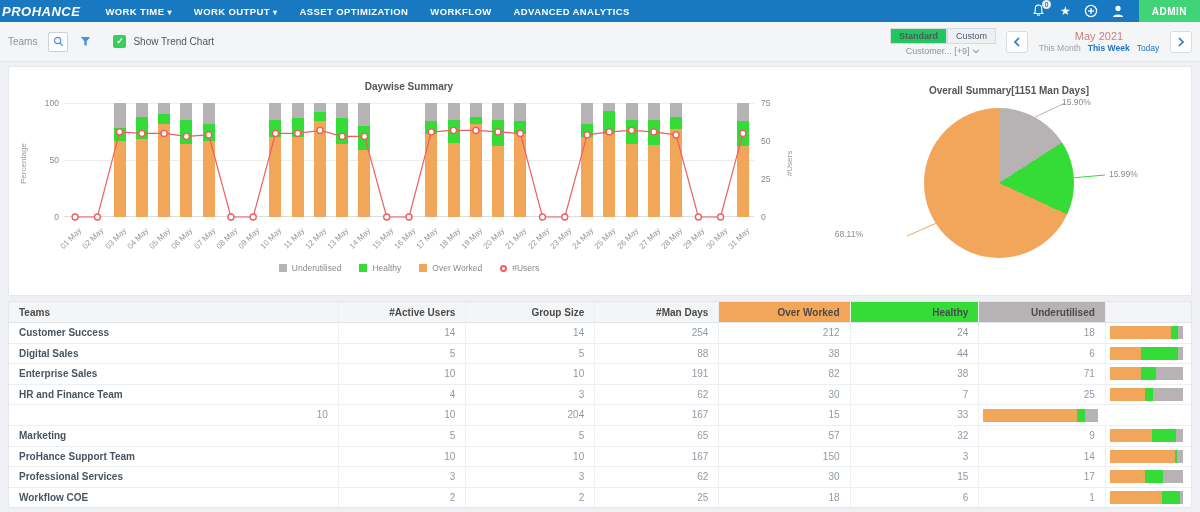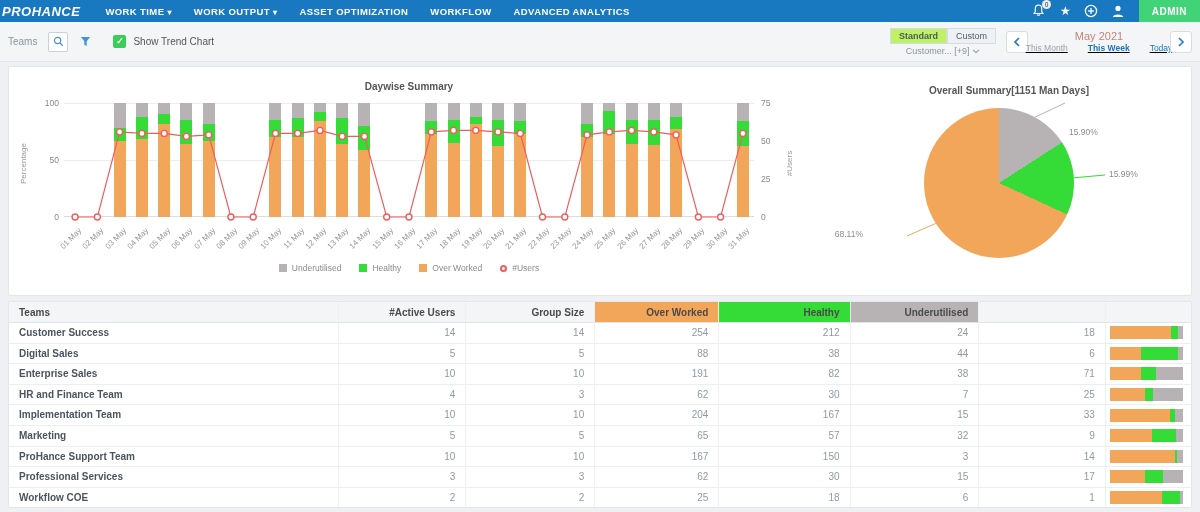--- a/index.html
+++ b/index.html
@@ -32,27 +32,27 @@
   .funnel { margin-left:12px; cursor:pointer; display:flex; }
   .chk-wrap { display:flex; align-items:center; margin-left:22px; cursor:pointer; }
   .chk { width:13px; height:13px; background:#3bcc5a; border-radius:2px; color:#fff; font-size:9px;
     font-weight:700; text-align:center; line-height:13px; }
   .chk-label { font-size:10px; color:#555; margin-left:7px; }
 
   .tb-right { margin-left:auto; display:flex; align-items:center; gap:10px; }
   .tabs-stack { display:flex; flex-direction:column; align-items:center; gap:2px; }
   .tabs { display:flex; }
   .tab { font-size:9px; color:#4e5a64; padding:2px 8px; background:#eef1f4; border:1px solid #d5dbe1; cursor:pointer; }
-  .tab.active { background:#bef264; font-weight:700; }
+  .tab.active { background:#22c55e; font-weight:700; }
   .filter-mini { font-size:9px; color:#8b949c; cursor:pointer; }
   .chev-btn { width:22px; height:22px; background:#fff; border:1px solid #d7dde3; border-radius:3px;
     display:flex; align-items:center; justify-content:center; cursor:pointer; }
   .date-block { width:122px; text-align:center; }
   .period { font-size:11px; color:#c2847a; }
-  .period-links { display:flex; justify-content:center; gap:20px; margin-top:1px;text-decoration:underline; }
+  .period-links { display:flex; justify-content:center; gap:7px; margin-top:1px; }
   .plink { font-size:8.5px; color:#9aa3ab; cursor:pointer; white-space:nowrap; }
   .plink.blue { color:#1b74c0; }
   .plink.active { color:#1b74c0; font-weight:700; }
 
   
   .card { position:absolute; background:#fff; border:1px solid #e3e6ea; border-radius:2px; }
   #charts-card { left:8px; top:66px; width:1184px; height:230px; }
   #table-card  { left:8px; top:301px; width:1184px; height:207px; overflow:hidden; }
 
   
@@ -344,31 +344,32 @@
       <div class="xlab" style="left: 697.871px; top: 159px;">31 May</div>
     </div>
   <div id="pie-block">
     <div class="chart-title">Overall Summary[1151 Man Days]</div>
     <div id="pie" style="background: conic-gradient(rgb(183, 179, 181) 0%, rgb(183, 179, 181) 15.9%, rgb(53, 219, 54) 15.9%, rgb(53, 219, 54) 31.89%, rgb(242, 166, 90) 31.89%, rgb(242, 166, 90) 100%);"></div>
     <svg id="pie-lines" width="360" height="224">
         <line x1="205.9248726983571" y1="46.16381297791587" x2="236" y2="32" stroke="#b7b3b5" stroke-width="1"></line>
         <line x1="244.81930709633258" y1="106.79699263649603" x2="276" y2="104" stroke="#35db36" stroke-width="1"></line>
         <line x1="106.81465976434129" y1="152.40560331567946" x2="78" y2="165" stroke="#f2a65a" stroke-width="1"></line>
       </svg>
-  <div class="pie-label" style="left: 240px; top: 26px; margin-top: 30px;">15.90%</div>
+  <div class="pie-label" style="left: 233px; top: 26px;">15.90%</div>
       <div class="pie-label" style="left: 280px; top: 98px;">15.99%</div>
       <div class="pie-label" style="left: -6px; width: 40px; text-align: right; top: 158px;">68.11%</div>
     </div>
 </div>
 
 <div class="card" id="table-card">
   <div id="table-head" class="trow head">
       <div class="tcell team">Teams</div>
       <div class="tcell">#Active Users</div>
       <div class="tcell">Group Size</div>
+      <div class="tcell">#Man Days</div>
       <div class="tcell hc-ow">Over Worked</div>
       <div class="tcell hc-h">Healthy</div>
       <div class="tcell hc-u">Underutilised</div>
       <div class="tcell"></div>
     </div>
   <div id="table-body">
       <div class="trow">
         <div class="tcell team">Customer Success</div>
         <div class="tcell">14</div>
         <div class="tcell">14</div>
@@ -426,21 +427,20 @@
         <div class="tcell">25</div>
         <div class="tcell barcell" style="padding: 0px 8px 0px 4px;">
           <div class="hbar">
             <div class="hseg" style="width: 48.3871%; background: rgb(242, 166, 90);"></div>
             <div class="hseg" style="width: 11.2903%; background: rgb(53, 219, 54);"></div>
             <div class="hseg" style="width: 40.3226%; background: rgb(183, 179, 181);"></div>
           </div>
         </div>
       </div>
       <div class="trow">
-        <div class="tcell team">Implementation Team</div>
         <div class="tcell">10</div>
         <div class="tcell">10</div>
         <div class="tcell">204</div>
         <div class="tcell">167</div>
         <div class="tcell">15</div>
         <div class="tcell">33</div>
         <div class="tcell barcell" style="padding: 0px 8px 0px 4px;">
           <div class="hbar">
             <div class="hseg" style="width: 81.8627%; background: rgb(242, 166, 90);"></div>
             <div class="hseg" style="width: 7.35294%; background: rgb(53, 219, 54);"></div>

